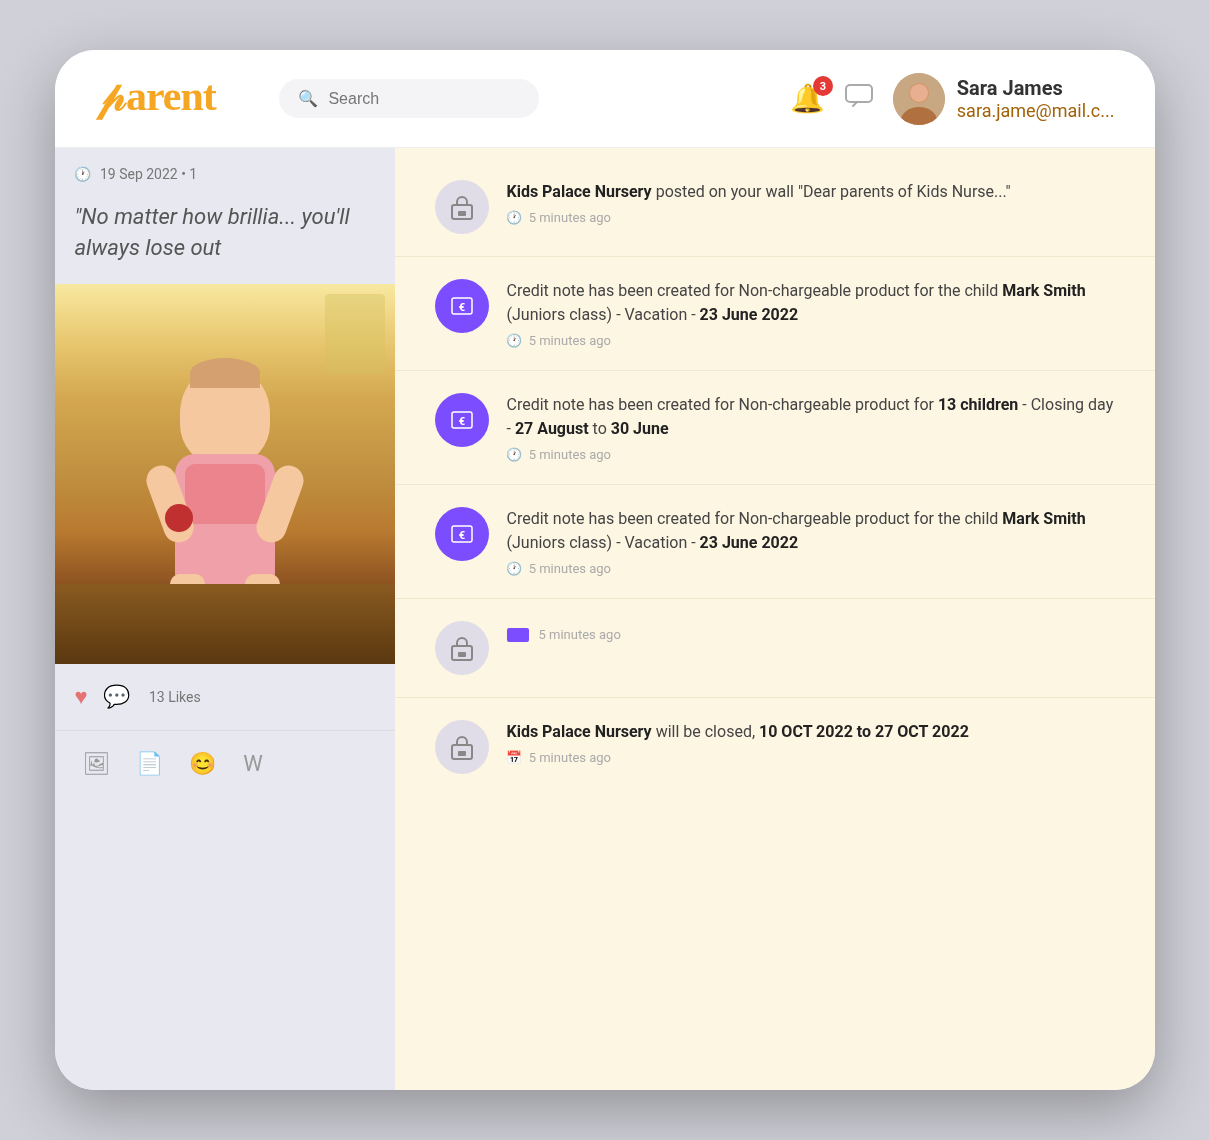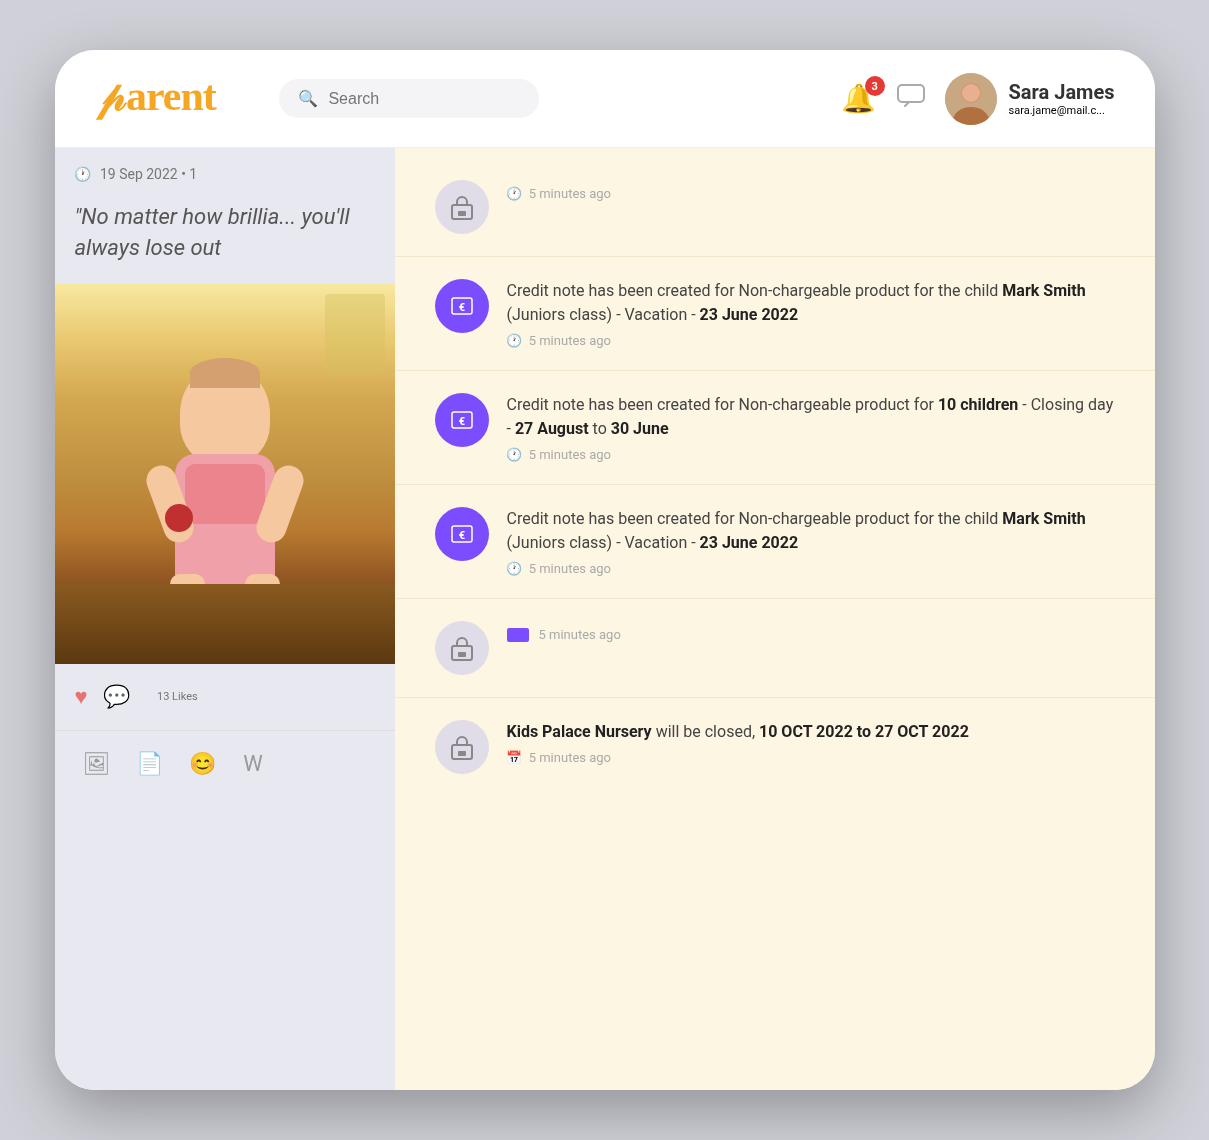--- a/index.html
+++ b/index.html
@@ -102,22 +102,22 @@
       overflow: hidden;
       flex-shrink: 0;
     }
     .user-info {}
     .user-name {
       font-weight: 700;
       font-size: 20px;
       color: #333;
     }
     .user-email {
-      font-size: 11px;
-      color: #000000;
+      font-size: 18px;
+      color: #a16207;
     }
     
     .main {
       display: flex;
       flex: 1;
       overflow: hidden;
     }
     
     .left-panel {
       width: 340px;
@@ -149,21 +149,21 @@
       overflow: hidden;
     }
     .feed-actions {
       padding: 20px;
       display: flex;
       align-items: center;
       gap: 16px;
     }
     .action-heart { color: #e57373; font-size: 22px; cursor: pointer; }
     .action-comment { color: #999; font-size: 22px; cursor: pointer; }
-    .likes-count { font-size: 11px; color: #777; margin-left: 10px; }
+    .likes-count { font-size: 14px; color: #777; margin-left: 2px; }
     .feed-toolbar {
       display: flex;
       gap: 10px;
       padding: 0 20px 20px;
       border-top: 1px solid #ddd;
       padding-top: 16px;
     }
     .toolbar-btn {
       color: #999;
       font-size: 22px;
@@ -330,20 +330,23 @@
 
       <div class="notif-item">
         <div class="notif-avatar">
           <svg width="28" height="28" viewBox="0 0 28 28" fill="none">
             <rect x="4" y="12" width="20" height="14" rx="2" stroke="#888" stroke-width="2" fill="none"></rect>
             <path d="M9 12V9a5 5 0 0110 0v3" stroke="#888" stroke-width="2"></path>
             <rect x="10" y="18" width="8" height="5" rx="1" fill="#888"></rect>
           </svg>
         </div>
         <div class="notif-content">
+          <div class="notif-text">
+            <strong>Kids Palace Nursery</strong> posted on your wall "Dear parents of Kids Nurse..."
+          </div>
           <div class="notif-time">
             <span>🕐</span>
             <span>5 minutes ago</span>
           </div>
         </div>
       </div>
 
       <div class="notif-item">
         <div class="notif-avatar purple-bg">
           <svg width="22" height="22" viewBox="0 0 22 22" fill="none">
@@ -364,21 +367,21 @@
 
       <div class="notif-item">
         <div class="notif-avatar purple-bg">
           <svg width="22" height="22" viewBox="0 0 22 22" fill="none">
             <rect x="1" y="3" width="20" height="16" rx="2" fill="none" stroke="white" stroke-width="1.5"></rect>
             <text x="11" y="16" text-anchor="middle" fill="white" font-size="11" font-weight="bold">€</text>
           </svg>
         </div>
         <div class="notif-content">
           <div class="notif-text">
-            Credit note has been created for Non-chargeable product for <strong>10 children</strong> - Closing day - <strong>27 August</strong> to <strong>30 June</strong>
+            Credit note has been created for Non-chargeable product for <strong>13 children</strong> - Closing day - <strong>27 August</strong> to <strong>30 June</strong>
           </div>
           <div class="notif-time">
             <span>🕐</span>
             <span>5 minutes ago</span>
           </div>
         </div>
       </div>
 
       <div class="notif-item">
         <div class="notif-avatar purple-bg">

